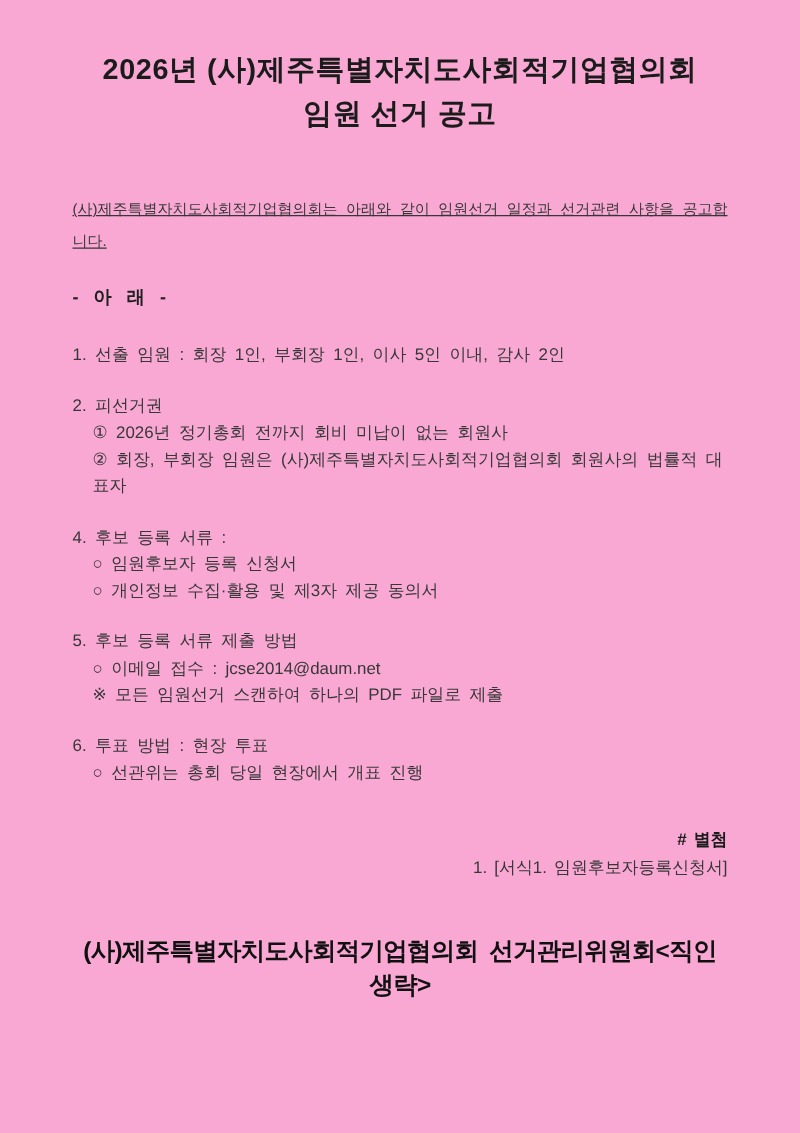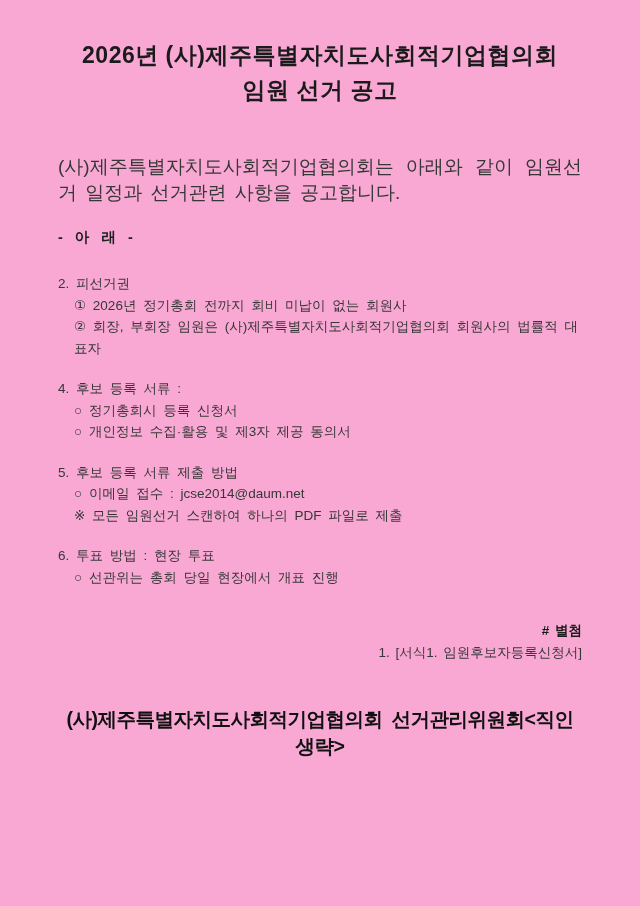--- a/index.html
+++ b/index.html
@@ -24,27 +24,28 @@
   .doc-title {
     text-align: center;
     font-weight: bold;
     color: #1b1b1b;
     font-size: 23px;
     line-height: 35px;
     letter-spacing: 0.5px;
     margin-bottom: 46px;
   }
   .intro {
-    font-size: 19px;
+    font-size: 12px;
     line-height: 26px;
     word-spacing: 3px;
     text-align: justify;
     word-break: break-all;
     color: #373737;
     margin-bottom: 22px;
+    text-decoration: underline;
   }
   .divider-line {
     text-align: left;
     font-weight: bold;
     color: #202020;
     font-size: 14.5px;
     letter-spacing: 2px;
     word-spacing: 4px;
     margin-bottom: 26px;
   }
@@ -87,31 +88,34 @@
     <div>2026년  (사)제주특별자치도사회적기업협의회</div>
     <div>임원  선거  공고</div>
   </div>
 
   <p class="intro">(사)제주특별자치도사회적기업협의회는 아래와 같이 임원선거 일정과 선거관련 사항을 공고합니다.</p>
 
   <div class="divider-line">- 아 래 -</div>
 
   <div class="items">
 
+    <div class="item-block">
+      <div class="item-label">1. 선출 임원 : 회장 1인, 부회장 1인, 이사 5인 이내, 감사 2인</div>
+    </div>
 
     <div class="item-block">
       <div class="item-label">2. 피선거권</div>
       <div class="sub-line">① 2026년 정기총회 전까지 회비 미납이 없는 회원사</div>
       <div class="sub-line">② 회장, 부회장 임원은 (사)제주특별자치도사회적기업협의회 회원사의 법률적 대표자</div>
     </div>
 
 
     <div class="item-block">
       <div class="item-label">4. 후보 등록 서류 :</div>
-      <div class="sub-line">○ 정기총회시 등록 신청서</div>
+      <div class="sub-line">○ 임원후보자 등록 신청서</div>
       <div class="sub-line">○ 개인정보 수집·활용 및 제3자 제공 동의서</div>
     </div>
 
     <div class="item-block">
       <div class="item-label">5. 후보 등록 서류 제출 방법</div>
       <div class="sub-line">○ 이메일 접수 : jcse2014@daum.net</div>
       <div class="sub-line">※ 모든 임원선거 스캔하여 하나의 PDF 파일로 제출</div>
     </div>
 
     <div class="item-block">

